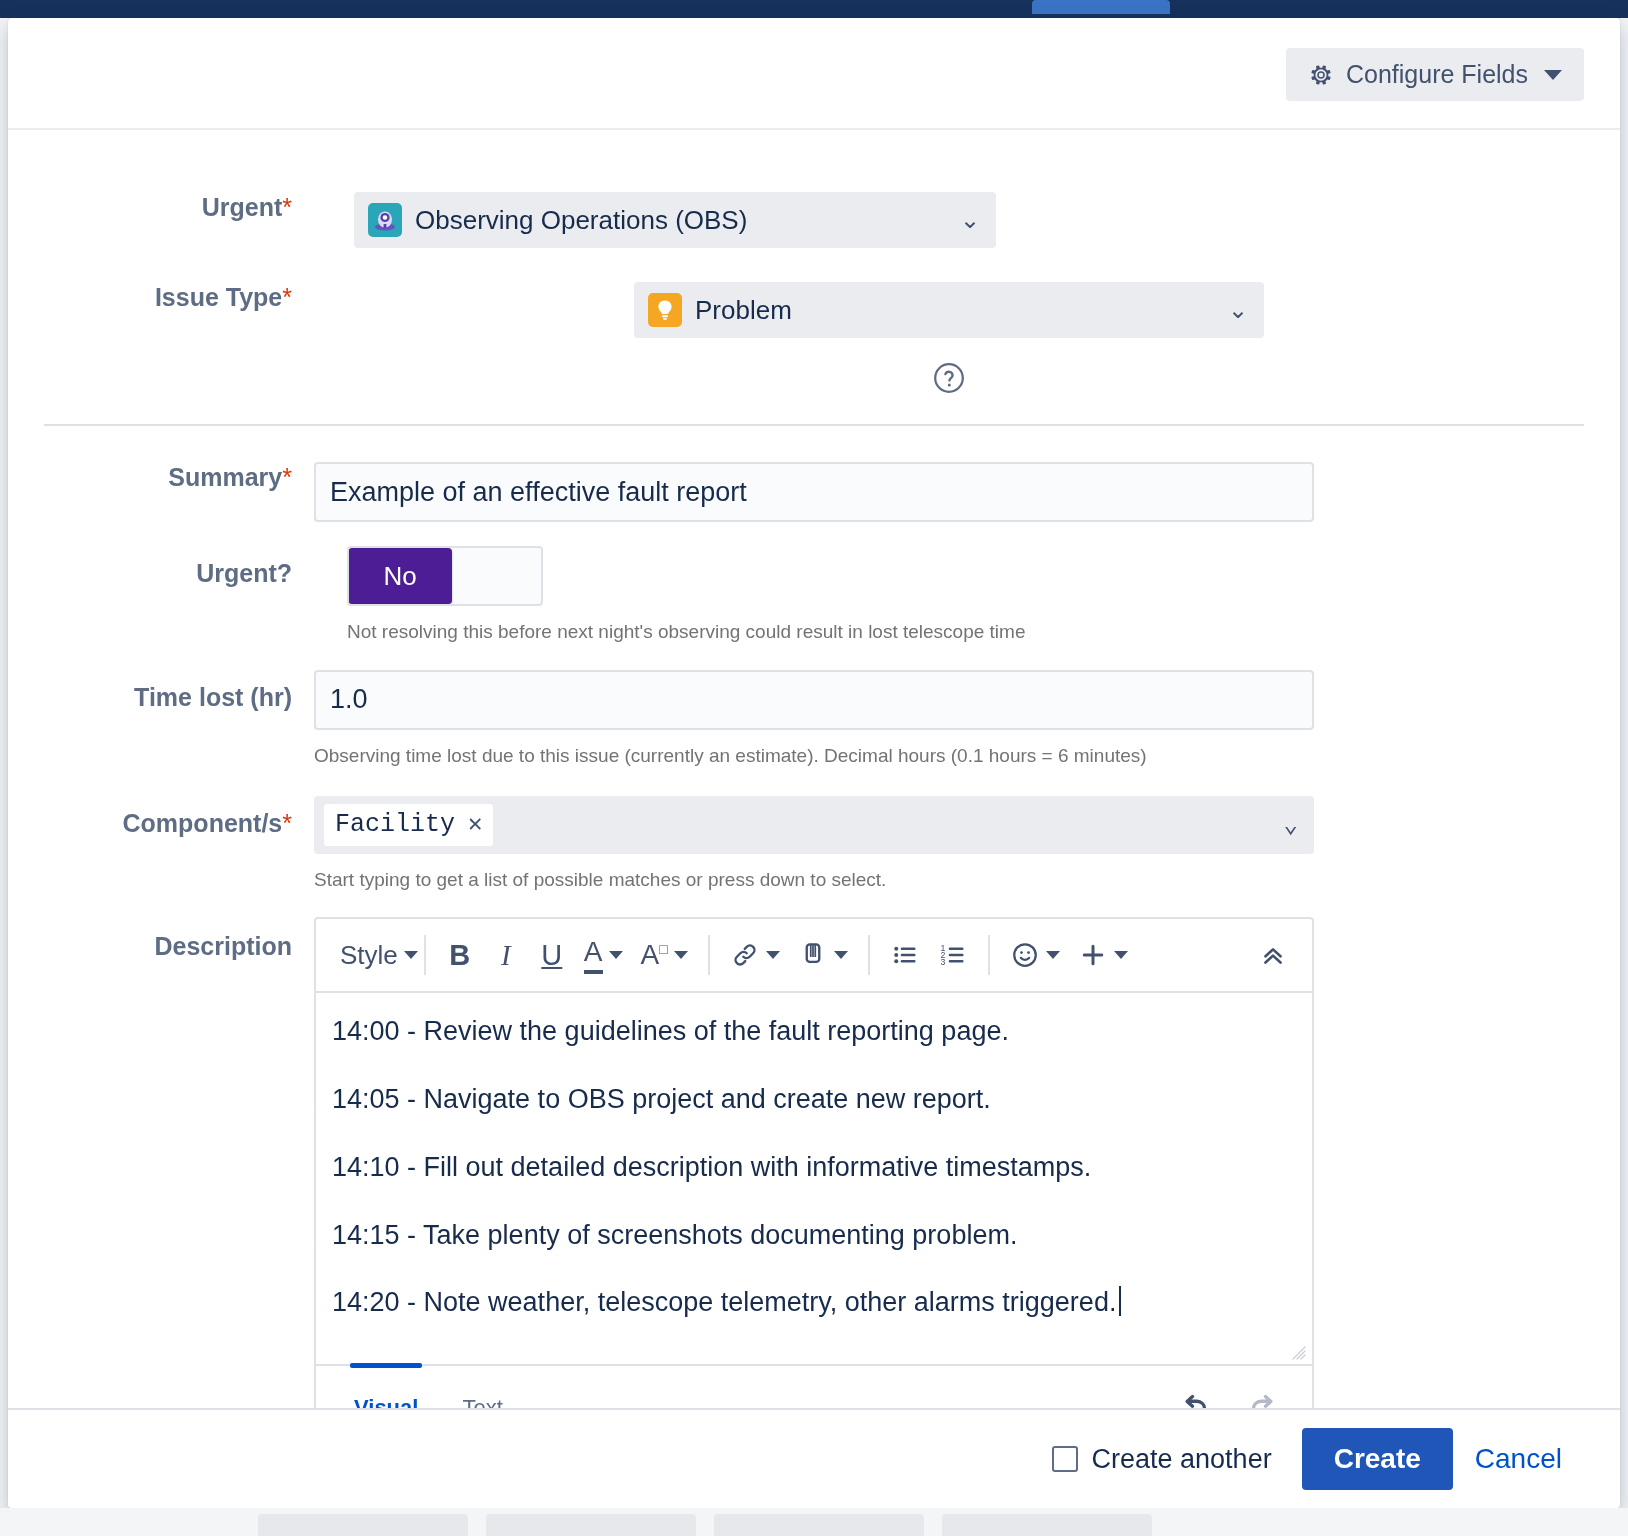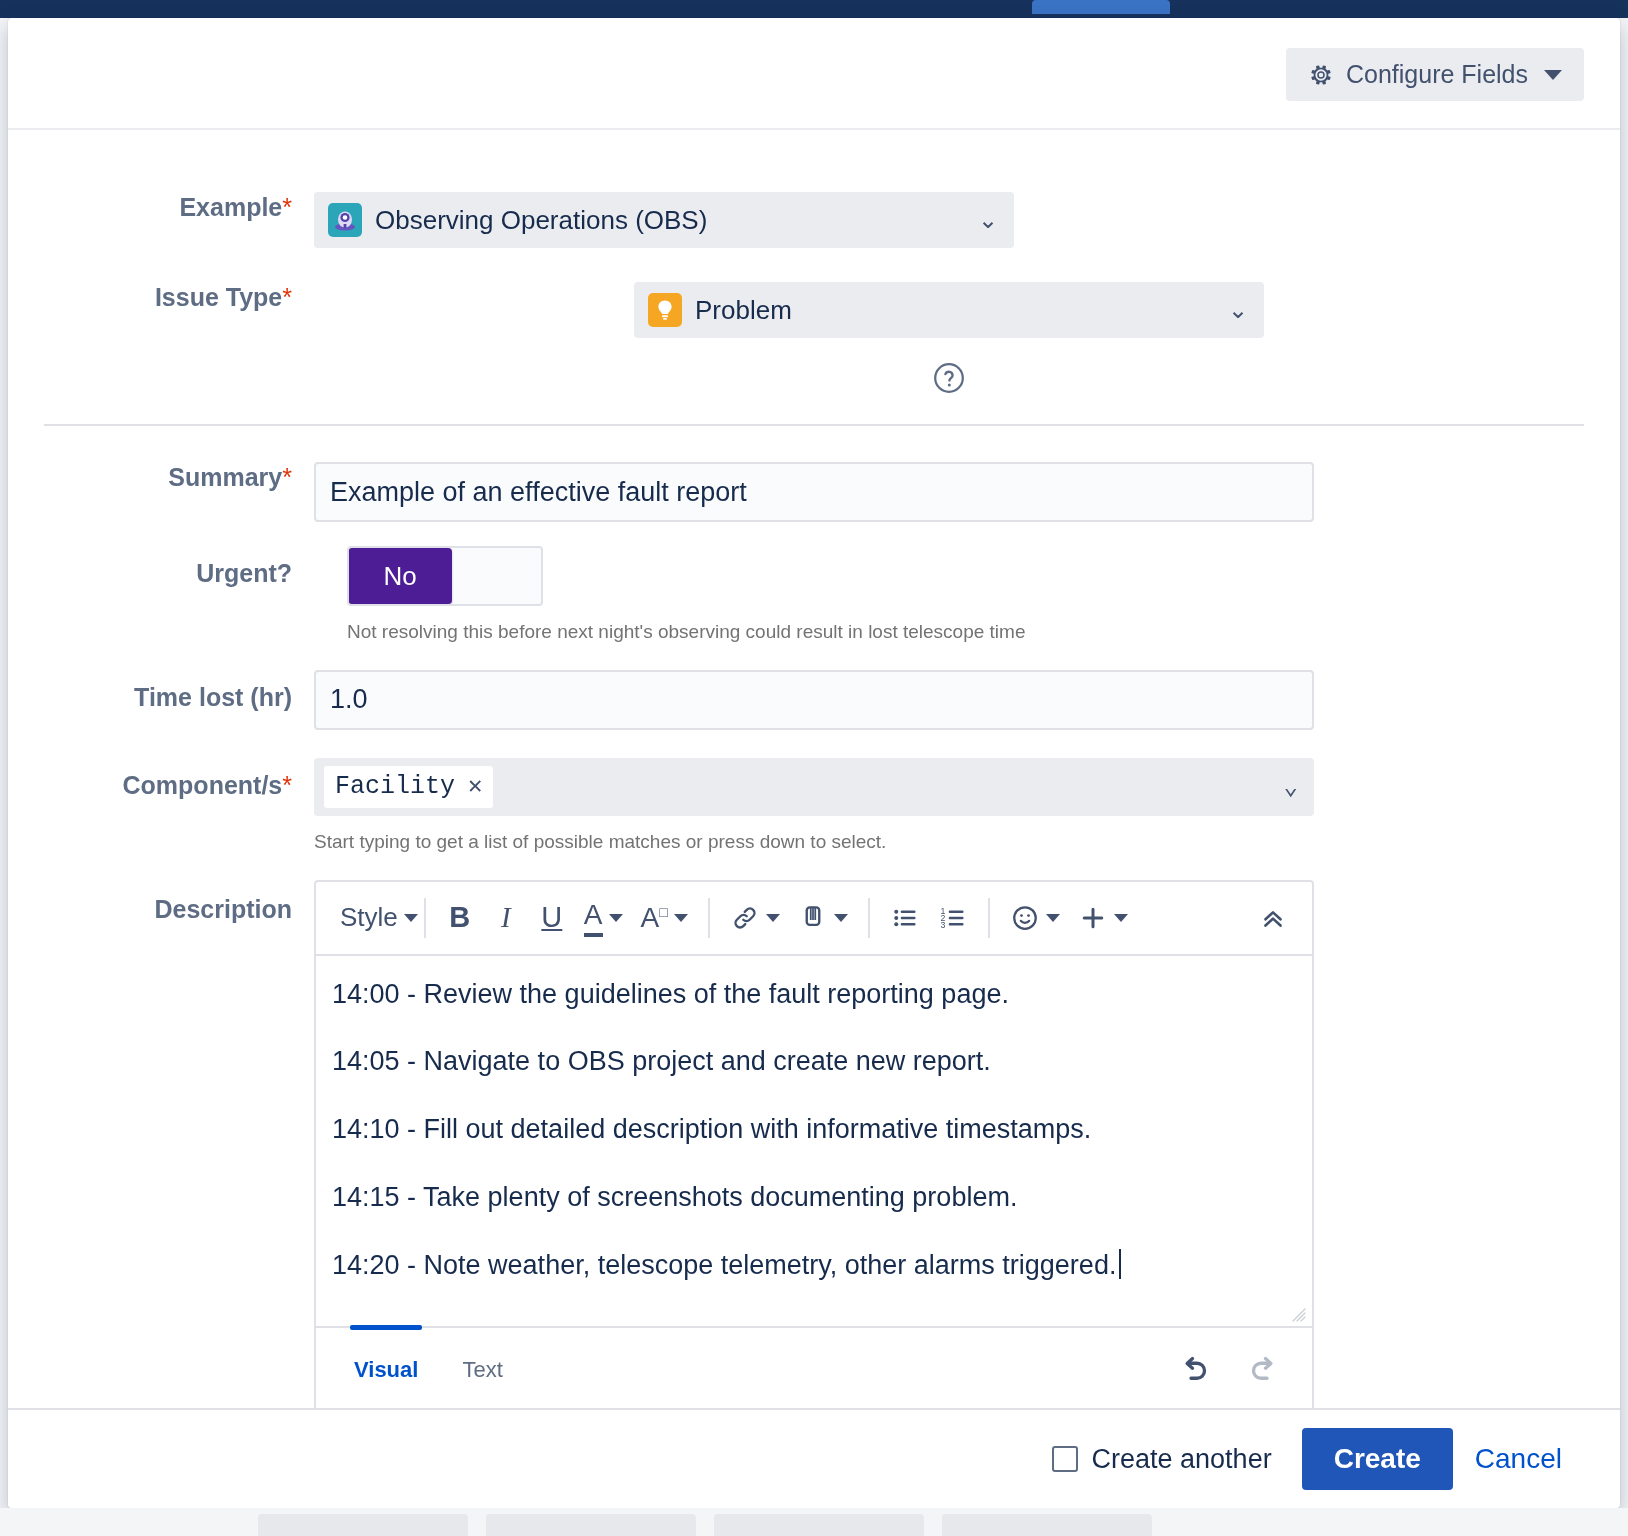--- a/index.html
+++ b/index.html
@@ -362,24 +362,24 @@
         </span>
         <span>Configure Fields</span>
         <span class="caret-dn"></span>
       </button>
     </div>
 
     <div class="modal-body">
 
       <div class="field-row" style="margin-top:62px;">
         <div class="field-label">
-          <span>Example</span><span class="req">*</span>
+          <span>Urgent</span><span class="req">*</span>
         </div>
         <div class="field-ctrl">
-          <div class="sel" style="width:700px;">
+          <div class="sel" style="width:642px;margin-left:40px;">
             <span class="avatar">
               <svg width="34" height="34" viewBox="0 0 34 34">
                 <rect width="34" height="34" rx="5" fill="#2ba5b8"></rect>
                 <ellipse cx="17" cy="24" rx="10" ry="3.4" fill="#6554c0"></ellipse>
                 <ellipse cx="17" cy="16.5" rx="7" ry="8" fill="#dfd8f7"></ellipse>
                 <circle cx="17" cy="14.5" r="4.6" fill="#5243aa"></circle>
                 <circle cx="17" cy="14.5" r="2.3" fill="#ffffff"></circle>
                 <rect x="15.6" y="21" width="2.8" height="4" fill="#5243aa"></rect>
               </svg>
             </span>
@@ -434,20 +434,21 @@
             <div class="knob">No</div>
           </div>
           <div class="help">Not resolving this before next night's observing could result in lost telescope time</div>
         </div>
       </div>
 
       <div class="field-row" style="margin-top:26px;">
         <div class="field-label" style="padding-top:12px;">Time lost (hr)</div>
         <div class="field-ctrl" style="max-width:1000px;">
           <div class="input" placeholder="">1.0</div>
+          <div class="help">Observing time lost due to this issue (currently an estimate). Decimal hours (0.1 hours = 6 minutes)</div>
         </div>
       </div>
 
       <div class="field-row" style="margin-top:28px;">
         <div class="field-label" style="padding-top:12px;">
           <span>Component/s</span><span class="req">*</span>
         </div>
         <div class="field-ctrl" style="max-width:1000px;">
           <div class="multisel">
             <span class="chip">

